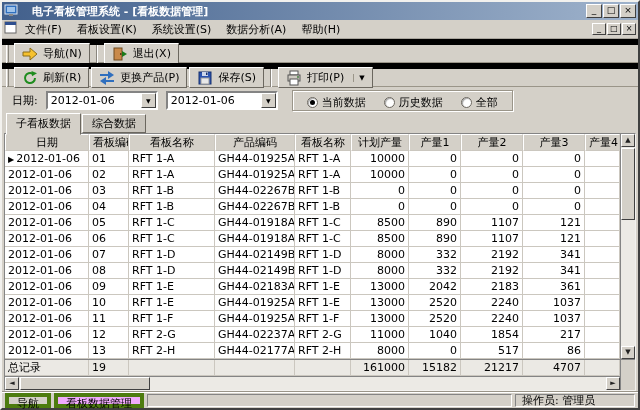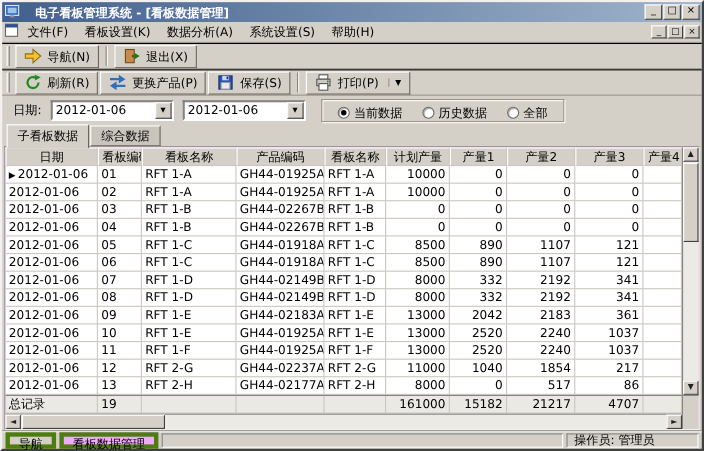--- a/index.html
+++ b/index.html
@@ -14,21 +14,21 @@
   .wbtns{display:flex;gap:1px}
   .wbtn{width:16px;height:14px;background:#d4d0c8;border:1px solid;border-color:#fff #404040 #404040 #fff;
         font-size:9px;line-height:11px;text-align:center;color:#000;cursor:default}
   
   .menubar{height:19px;flex:0 0 19px;display:flex;align-items:center;gap:1px;padding:0 2px;border-bottom:1px solid #aaa69e}
   .menuitem{padding:2px 7px}
   .mbtn{width:14px;height:12px;font-size:8px;line-height:9px}
   .spacer{flex:1}
   
   .toolbar{height:24px;flex:0 0 24px;display:flex;align-items:center;gap:2px;padding:0 4px;
-           border-top:1px solid #000000;border-bottom:1px solid #9a9589}
+           border-top:6px solid #000000;border-bottom:1px solid #9a9589}
   .grip{width:3px;height:18px;border-left:1px solid #fff;border-right:1px solid #8a867e;margin-right:3px}
   .tbtn{display:inline-flex;align-items:center;gap:5px;height:21px;padding:0 7px;background:#d4d0c8;
         border:1px solid;border-color:#fff #6b675f #6b675f #fff;font-size:11px;cursor:default}
   .tbtn .icon{display:inline-flex;width:16px;height:16px}
   .tsep{width:0;height:18px;border-left:1px solid #8a867e;border-right:1px solid #fff;margin:0 4px}
   .ddpart{display:inline-flex;align-items:center;margin-left:4px;padding-left:5px;border-left:1px solid #9a9589;font-size:7px}
   
   .filter{height:27px;flex:0 0 27px;display:flex;align-items:center;gap:8px;padding:0 10px}
   .combo{width:112px;height:19px;background:#fff;border:2px solid;border-color:#848484 #fff #fff #848484;
          display:flex;align-items:center}
@@ -104,22 +104,22 @@
 
   <div class="menubar">
     <span class="icon">
       <svg width="13" height="13" viewBox="0 0 13 13">
           <rect x="1" y="1" width="11" height="11" fill="#fff" stroke="#666"></rect>
           <rect x="1" y="1" width="11" height="3" fill="#2f4f8f"></rect>
         </svg>
     </span>
     <span class="menuitem">文件(F)</span>
     <span class="menuitem">看板设置(K)</span>
+    <span class="menuitem">系统设置(S)</span>
     <span class="menuitem">数据分析(A)</span>
-    <span class="menuitem">系统设置(S)</span>
     <span class="menuitem">帮助(H)</span>
     <span class="spacer"></span>
     <span class="wbtns">
       <span class="wbtn mbtn">_</span>
       <span class="wbtn mbtn">□</span>
       <span class="wbtn mbtn">×</span>
     </span>
   </div>
 
   <div class="toolbar">

